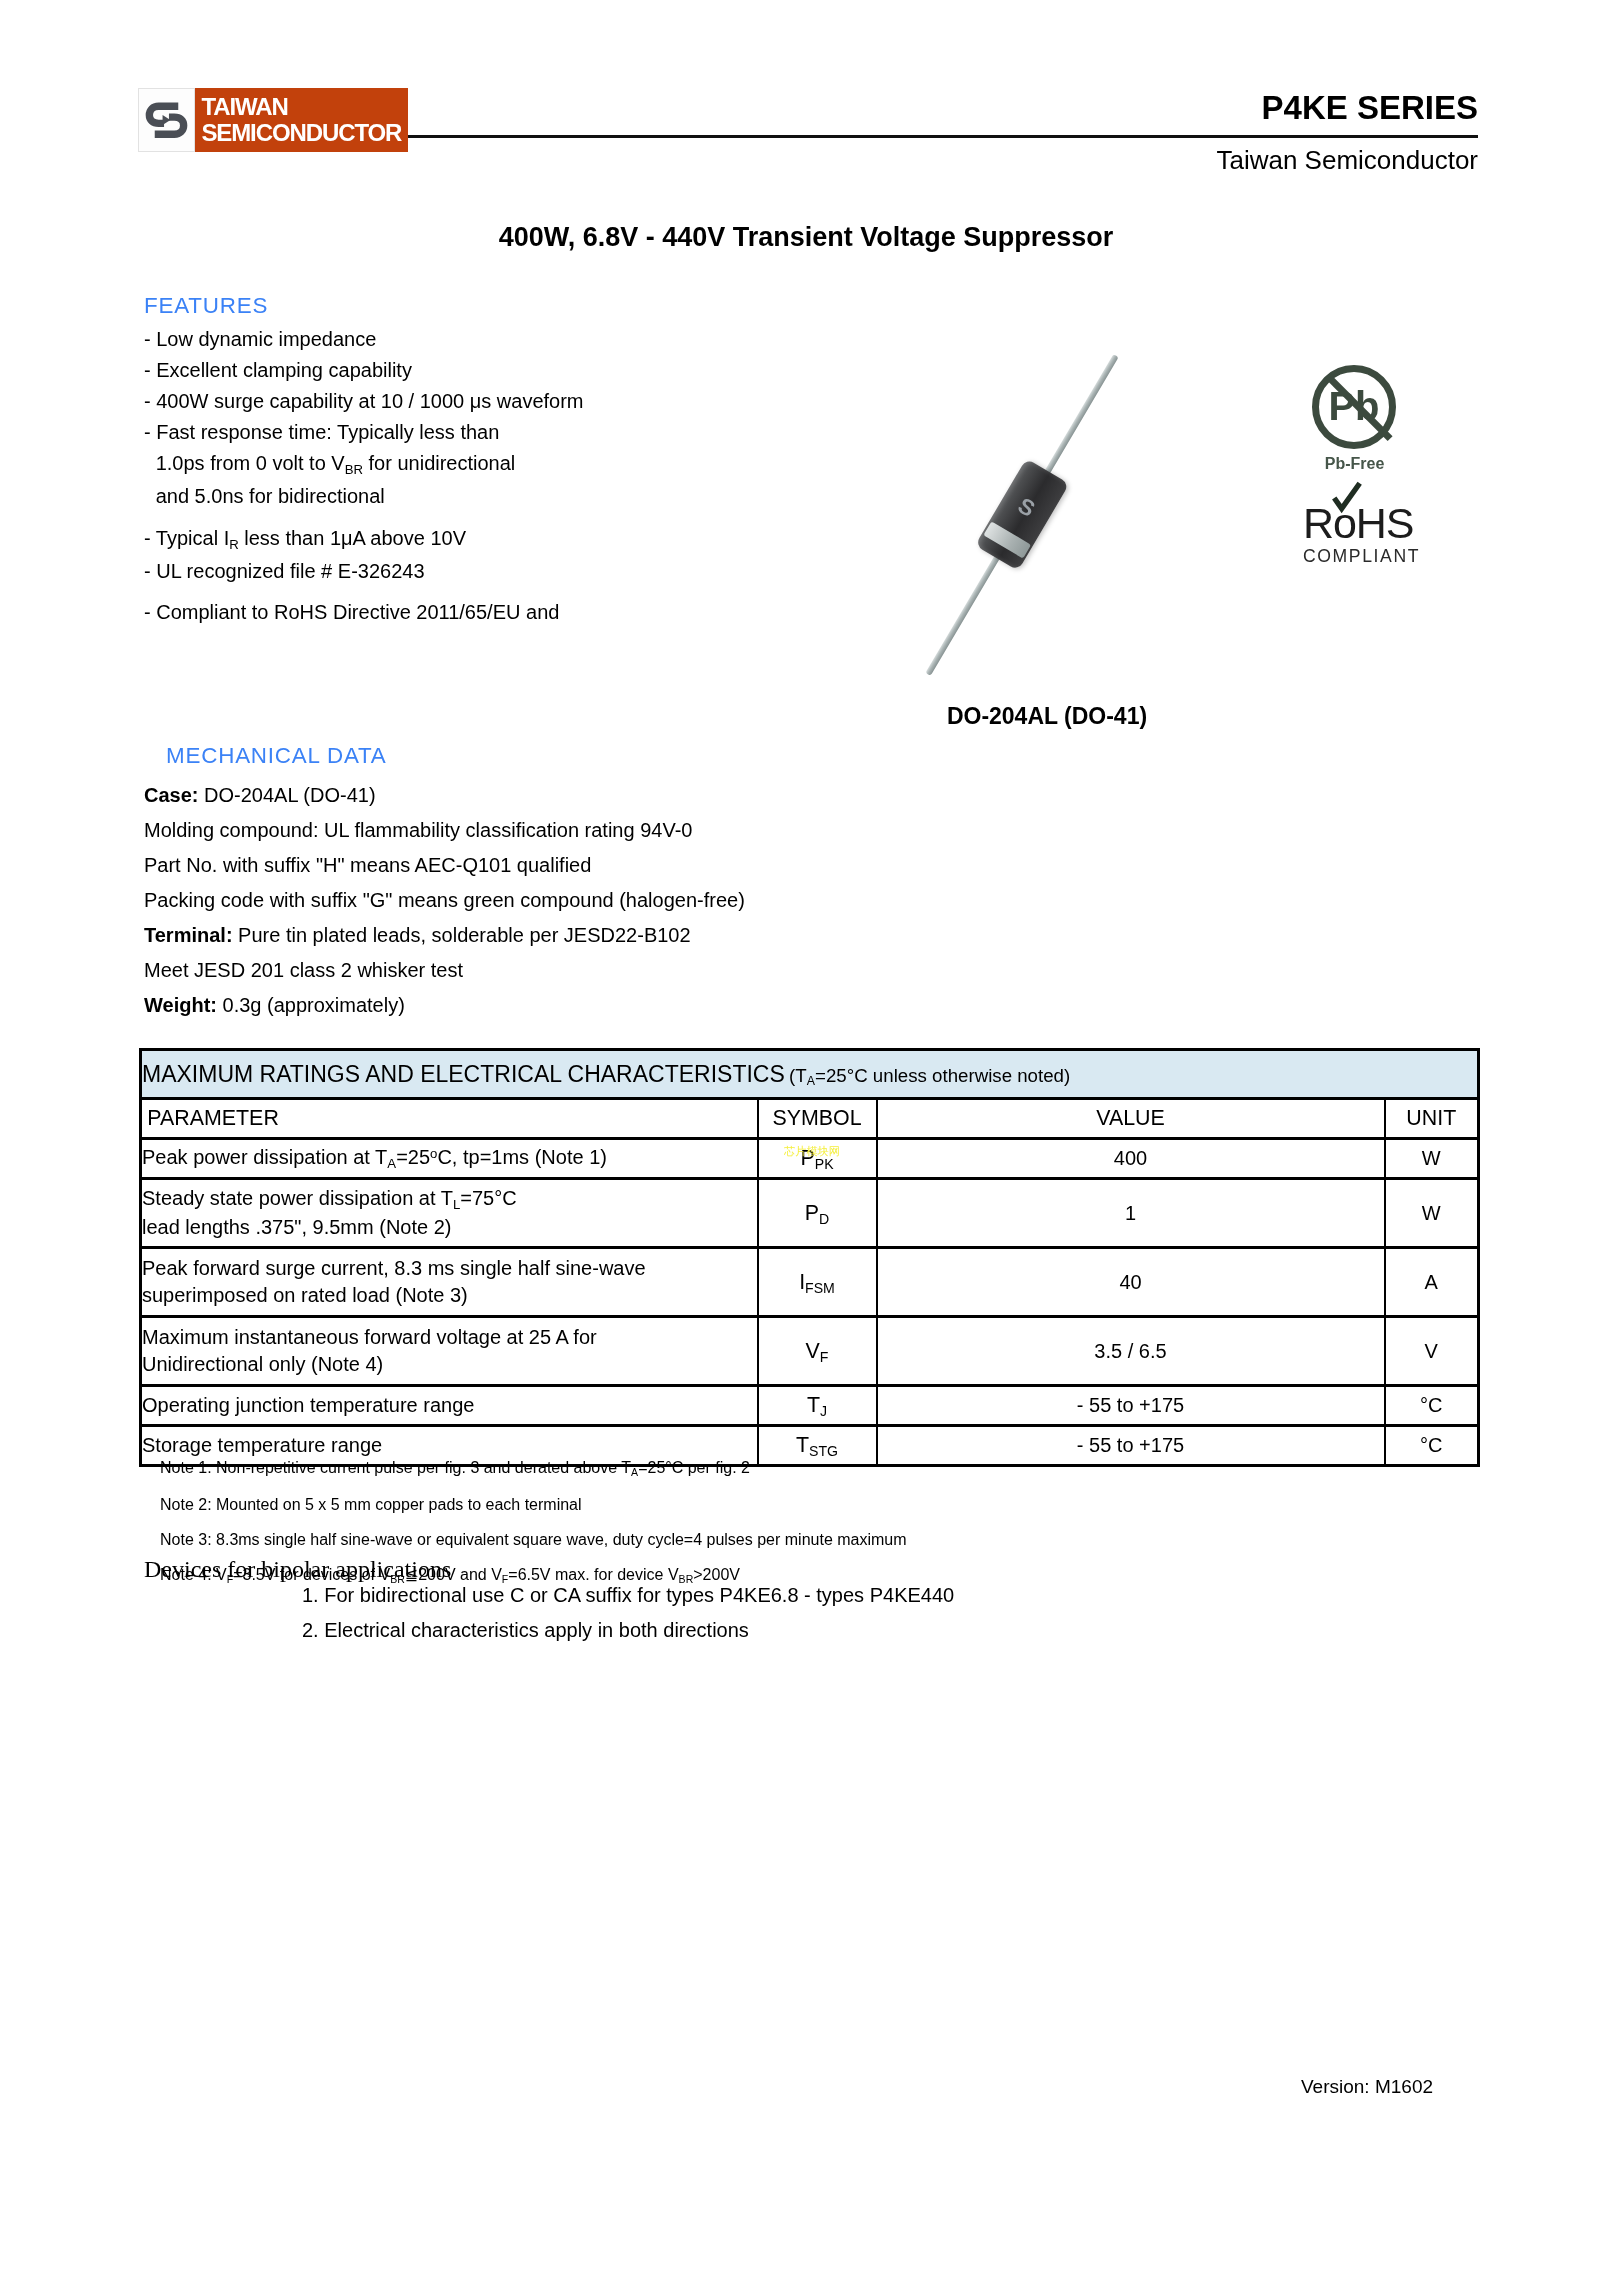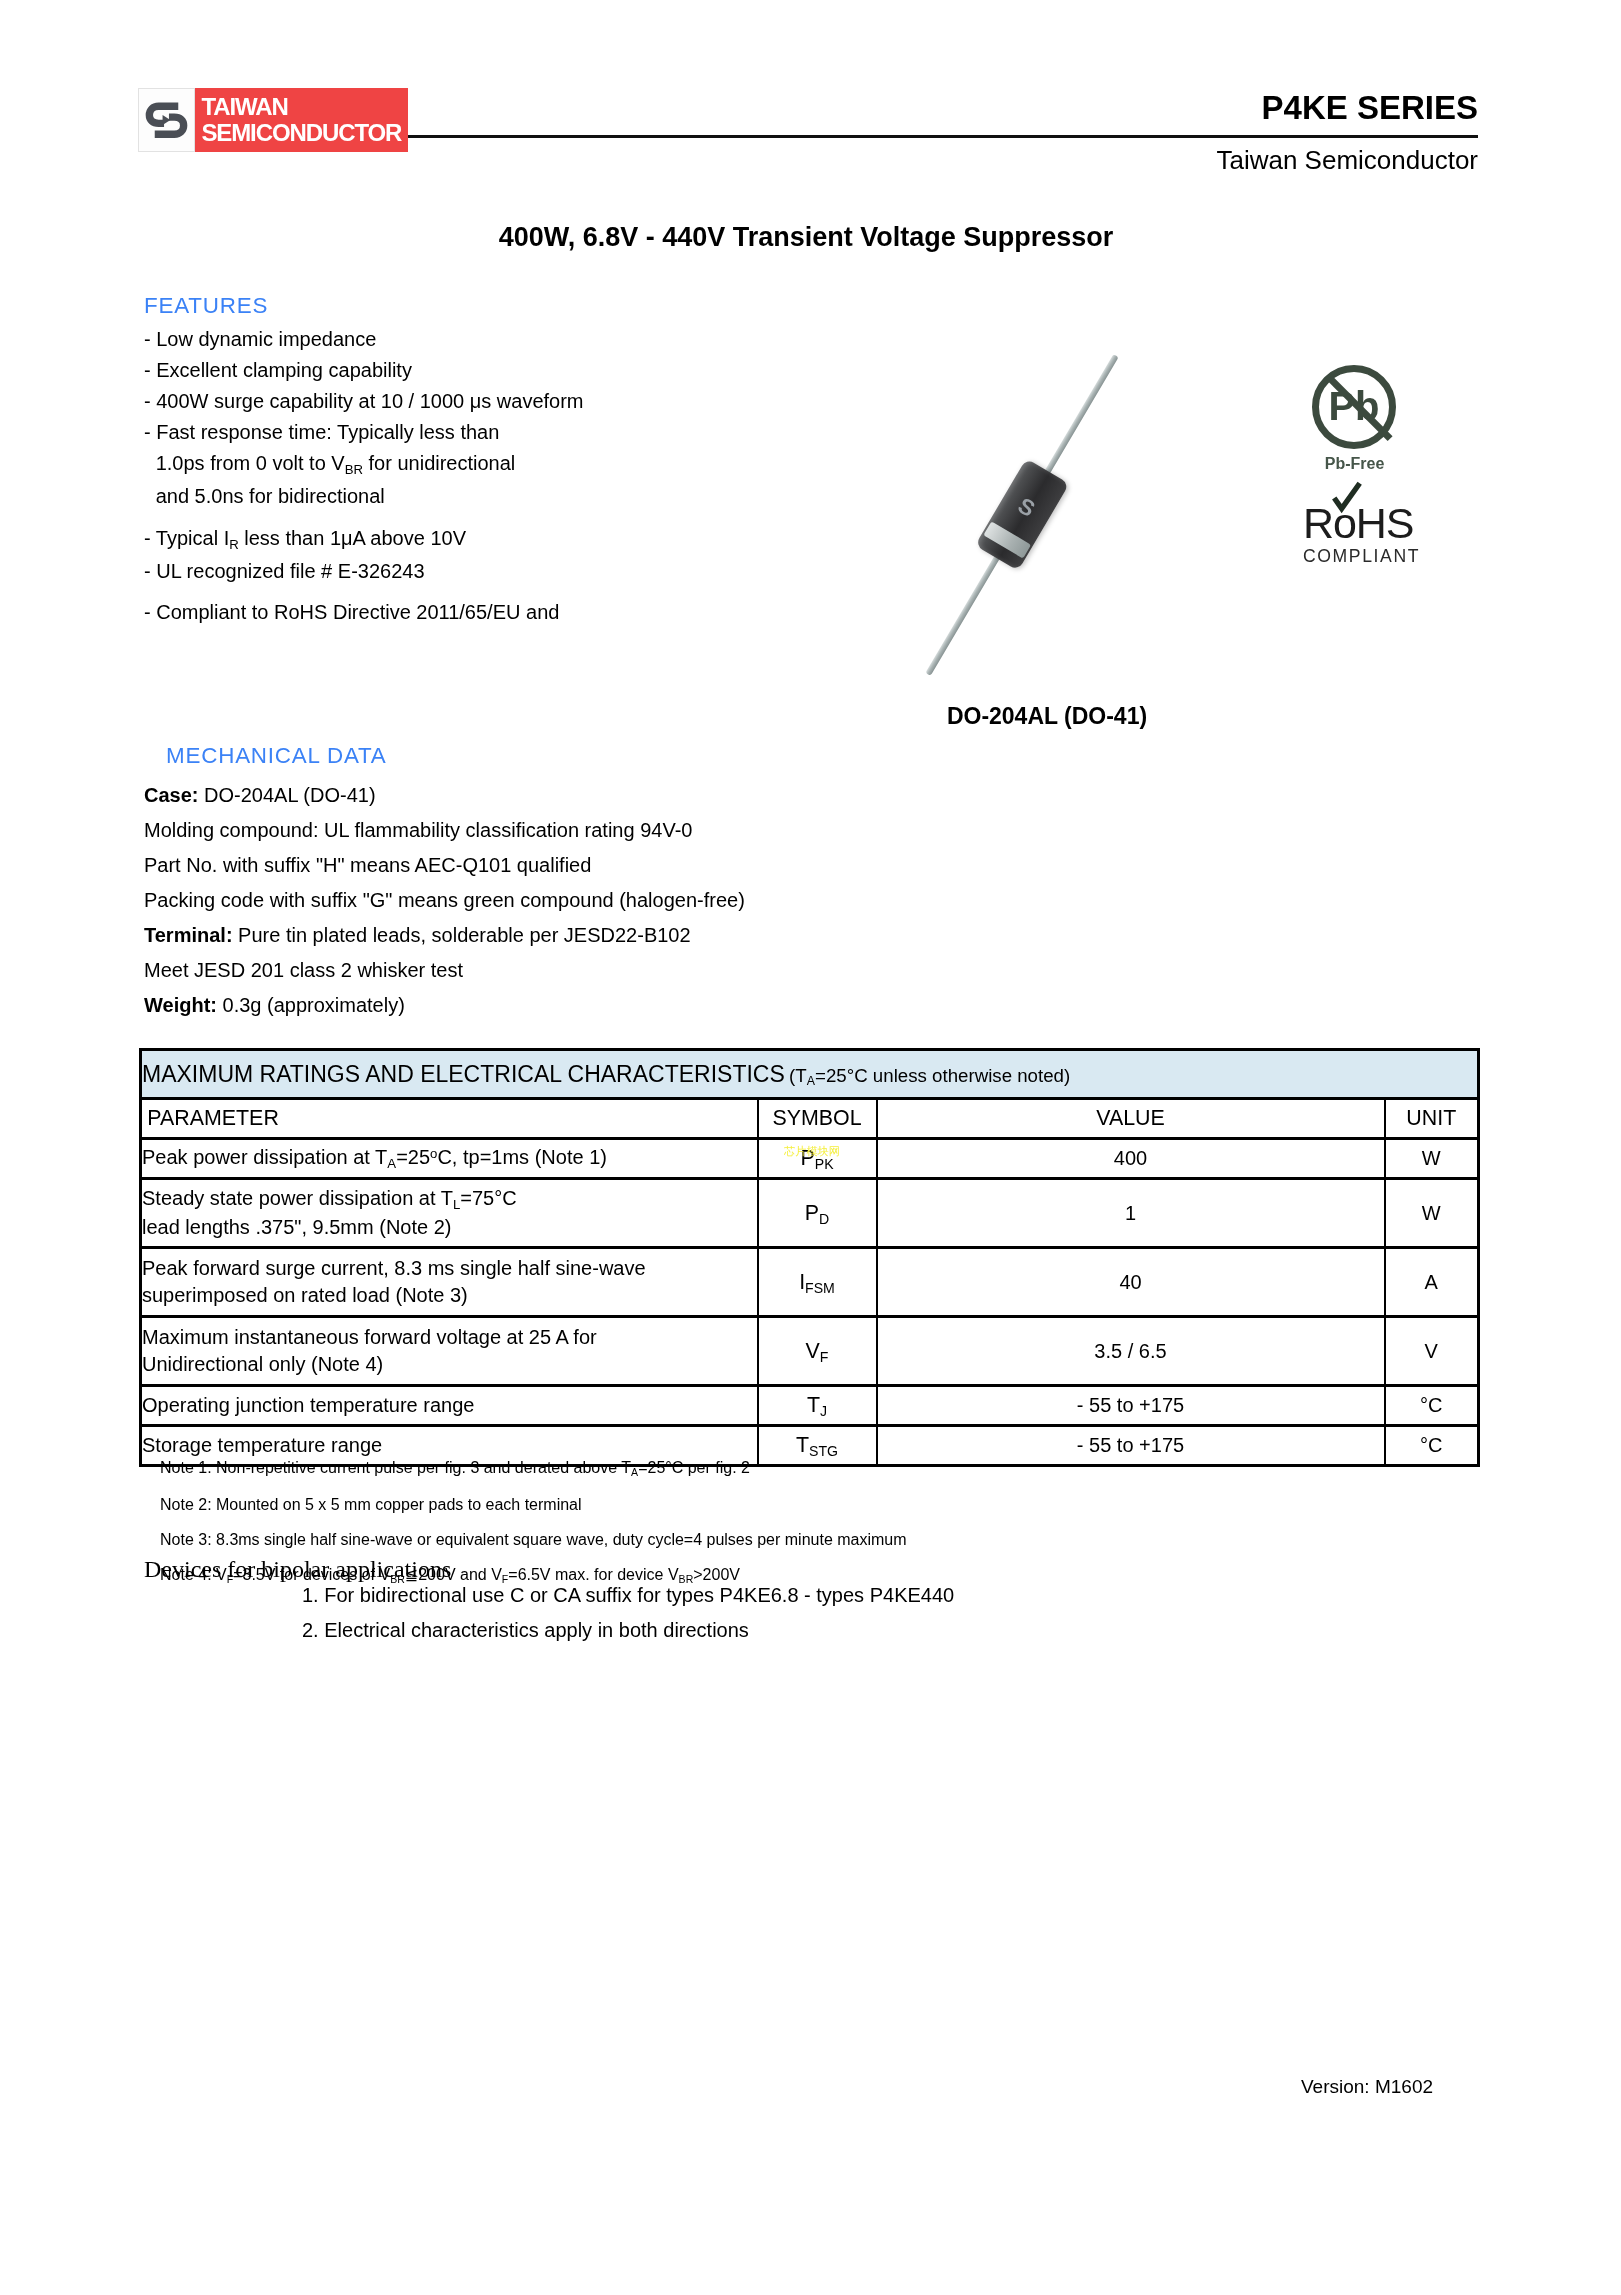--- a/index.html
+++ b/index.html
@@ -6,21 +6,21 @@
   .page{position:relative;width:1622px;height:2295px;background:#ffffff;
         font-family:"Liberation Sans", sans-serif;color:#000;overflow:hidden;}
   sub{font-size:66%;vertical-align:baseline;position:relative;top:0.3em;}
   sup{font-size:66%;vertical-align:baseline;position:relative;top:-0.45em;}
   b{font-weight:bold;}
 
   
   .logo{position:absolute;left:138px;top:88px;width:270px;height:64px;display:flex;}
   .logo-mark{width:57px;height:64px;background:#fdfdfd;border:1.1px solid #e2e2e2;
              box-sizing:border-box;display:flex;align-items:center;justify-content:center;}
-  .logo-text{flex:1;background:#ef4444;color:#fff;font-weight:bold;font-size:24px;
+  .logo-text{flex:1;background:#c2410c;color:#fff;font-weight:bold;font-size:24px;
              letter-spacing:-1.1px;line-height:1.08;display:flex;flex-direction:column;
              justify-content:center;padding-left:6.4px;}
   .header-rule{position:absolute;left:408px;top:135px;width:1070px;height:3.2px;background:#101010;}
   .series{position:absolute;right:144px;top:89px;font-size:33px;font-weight:bold;}
   .company{position:absolute;right:144px;top:145px;font-size:26px;}
 
   .doc-title{position:absolute;left:320px;top:222px;width:972px;text-align:center;
              font-size:27px;font-weight:bold;}
 
   

